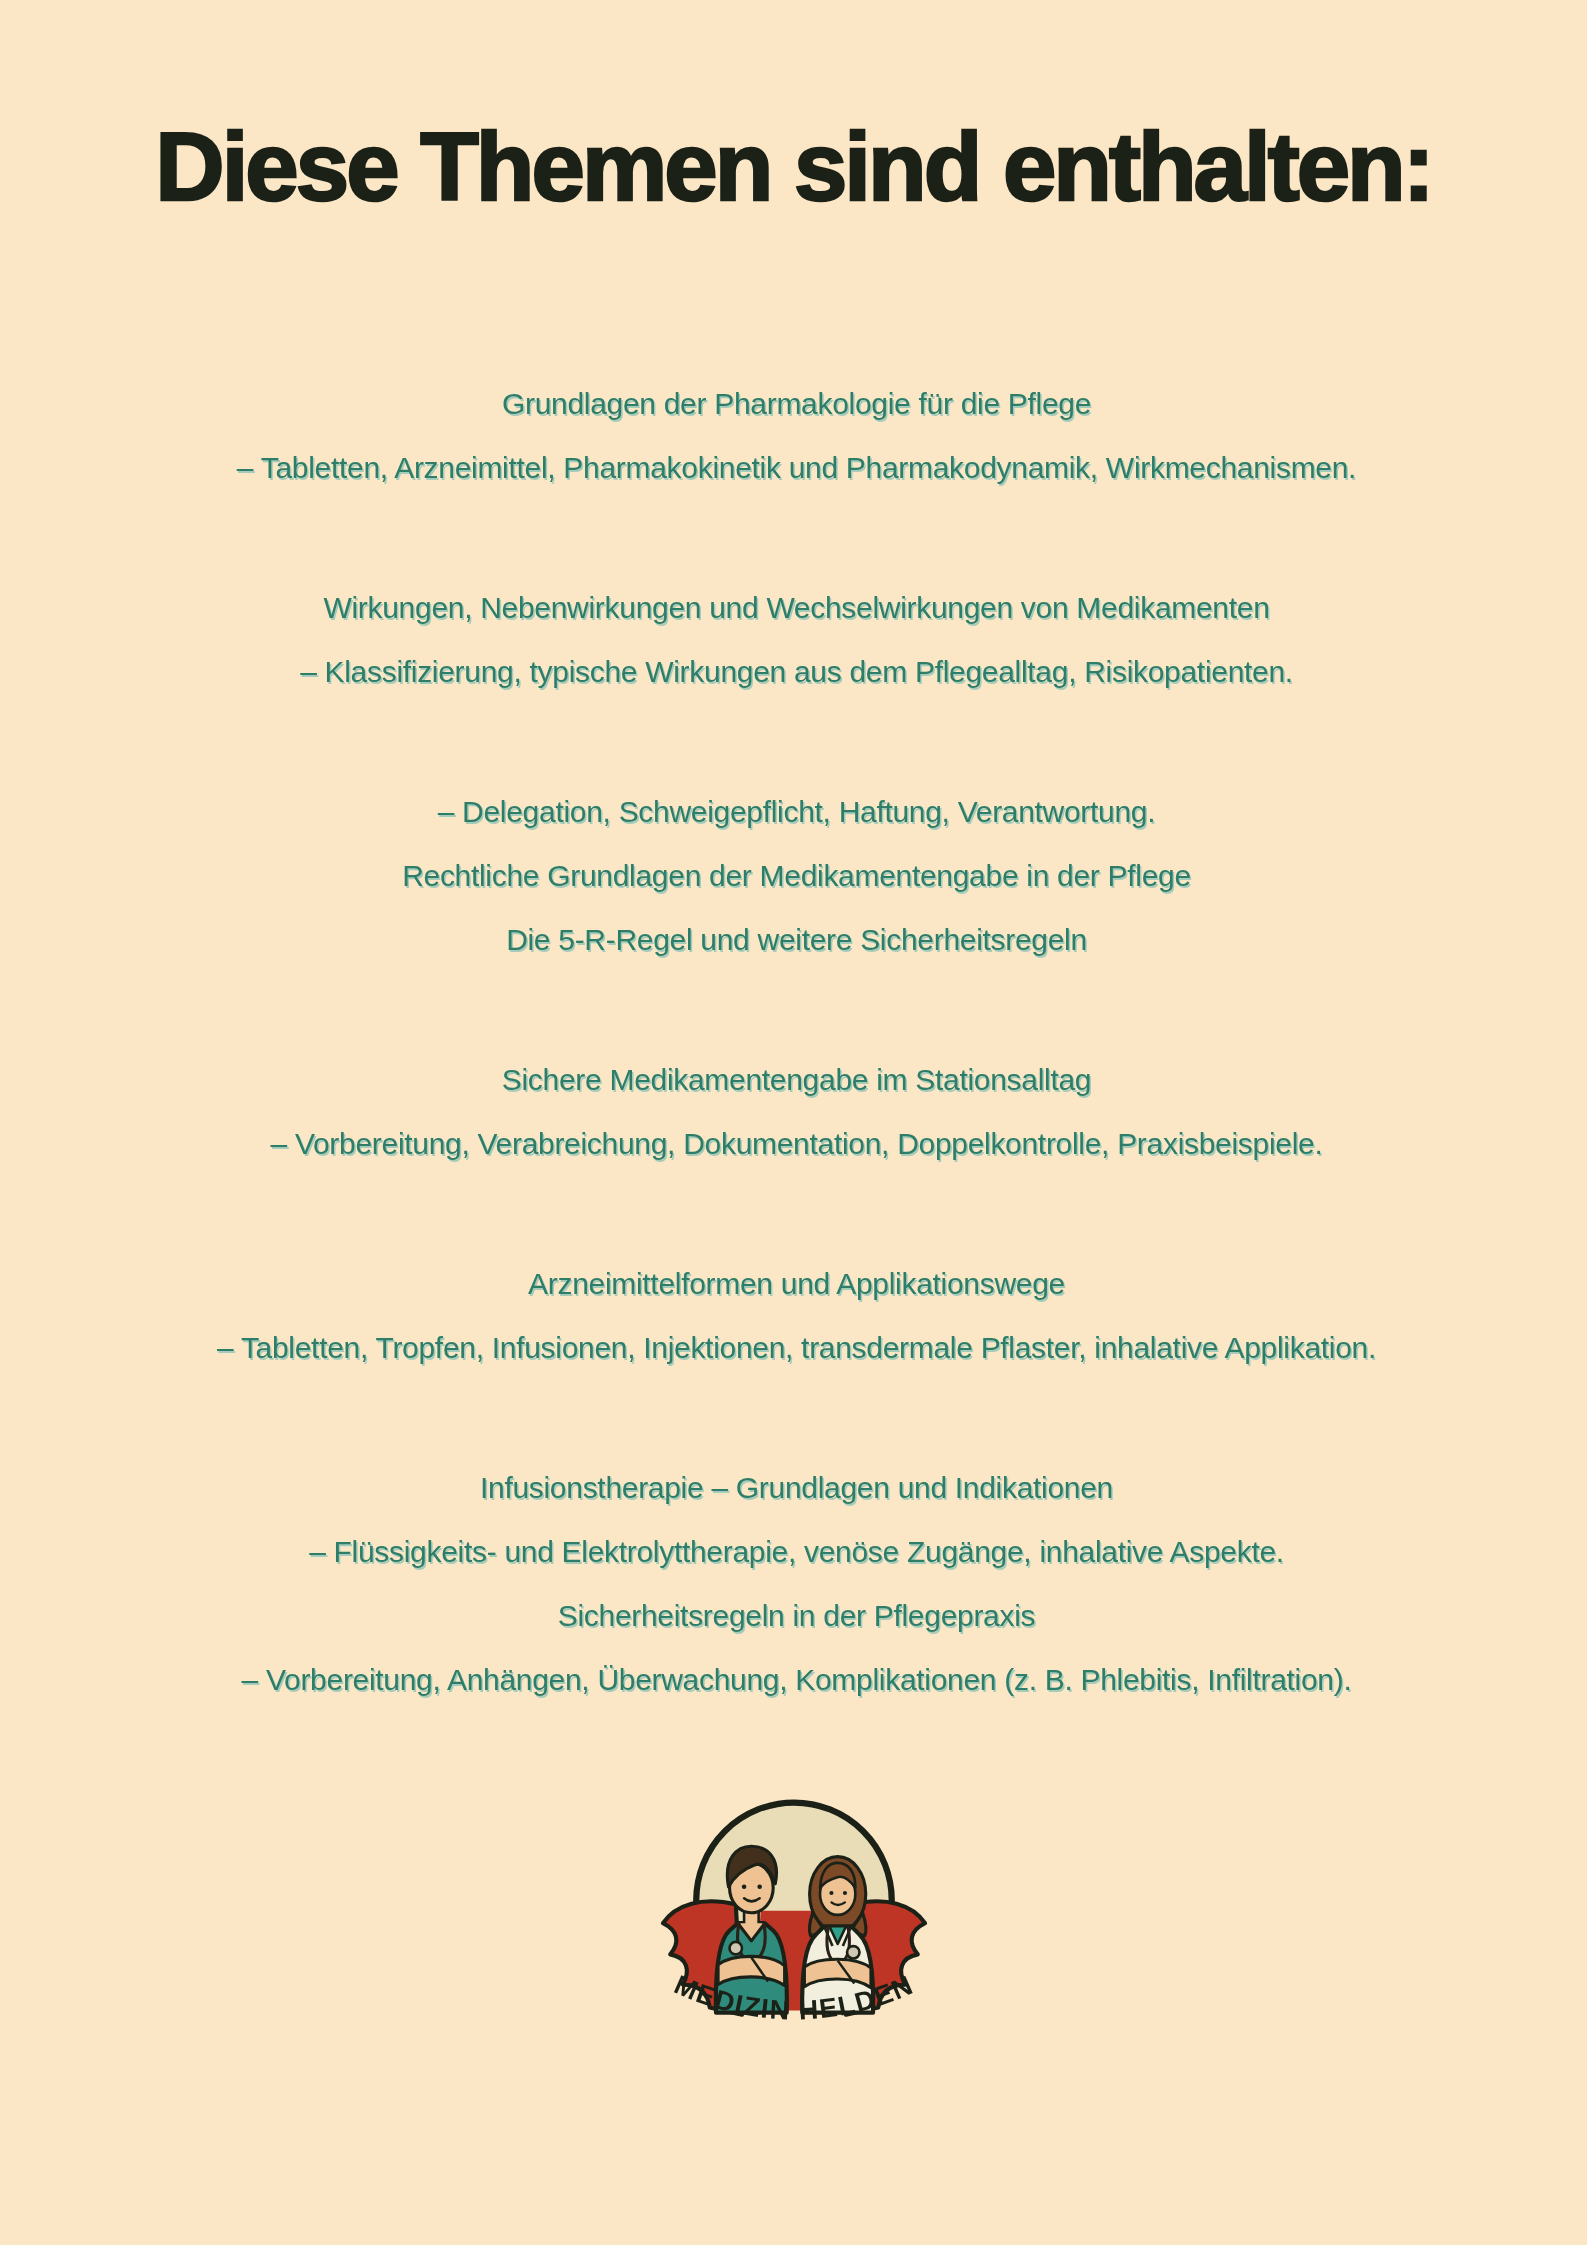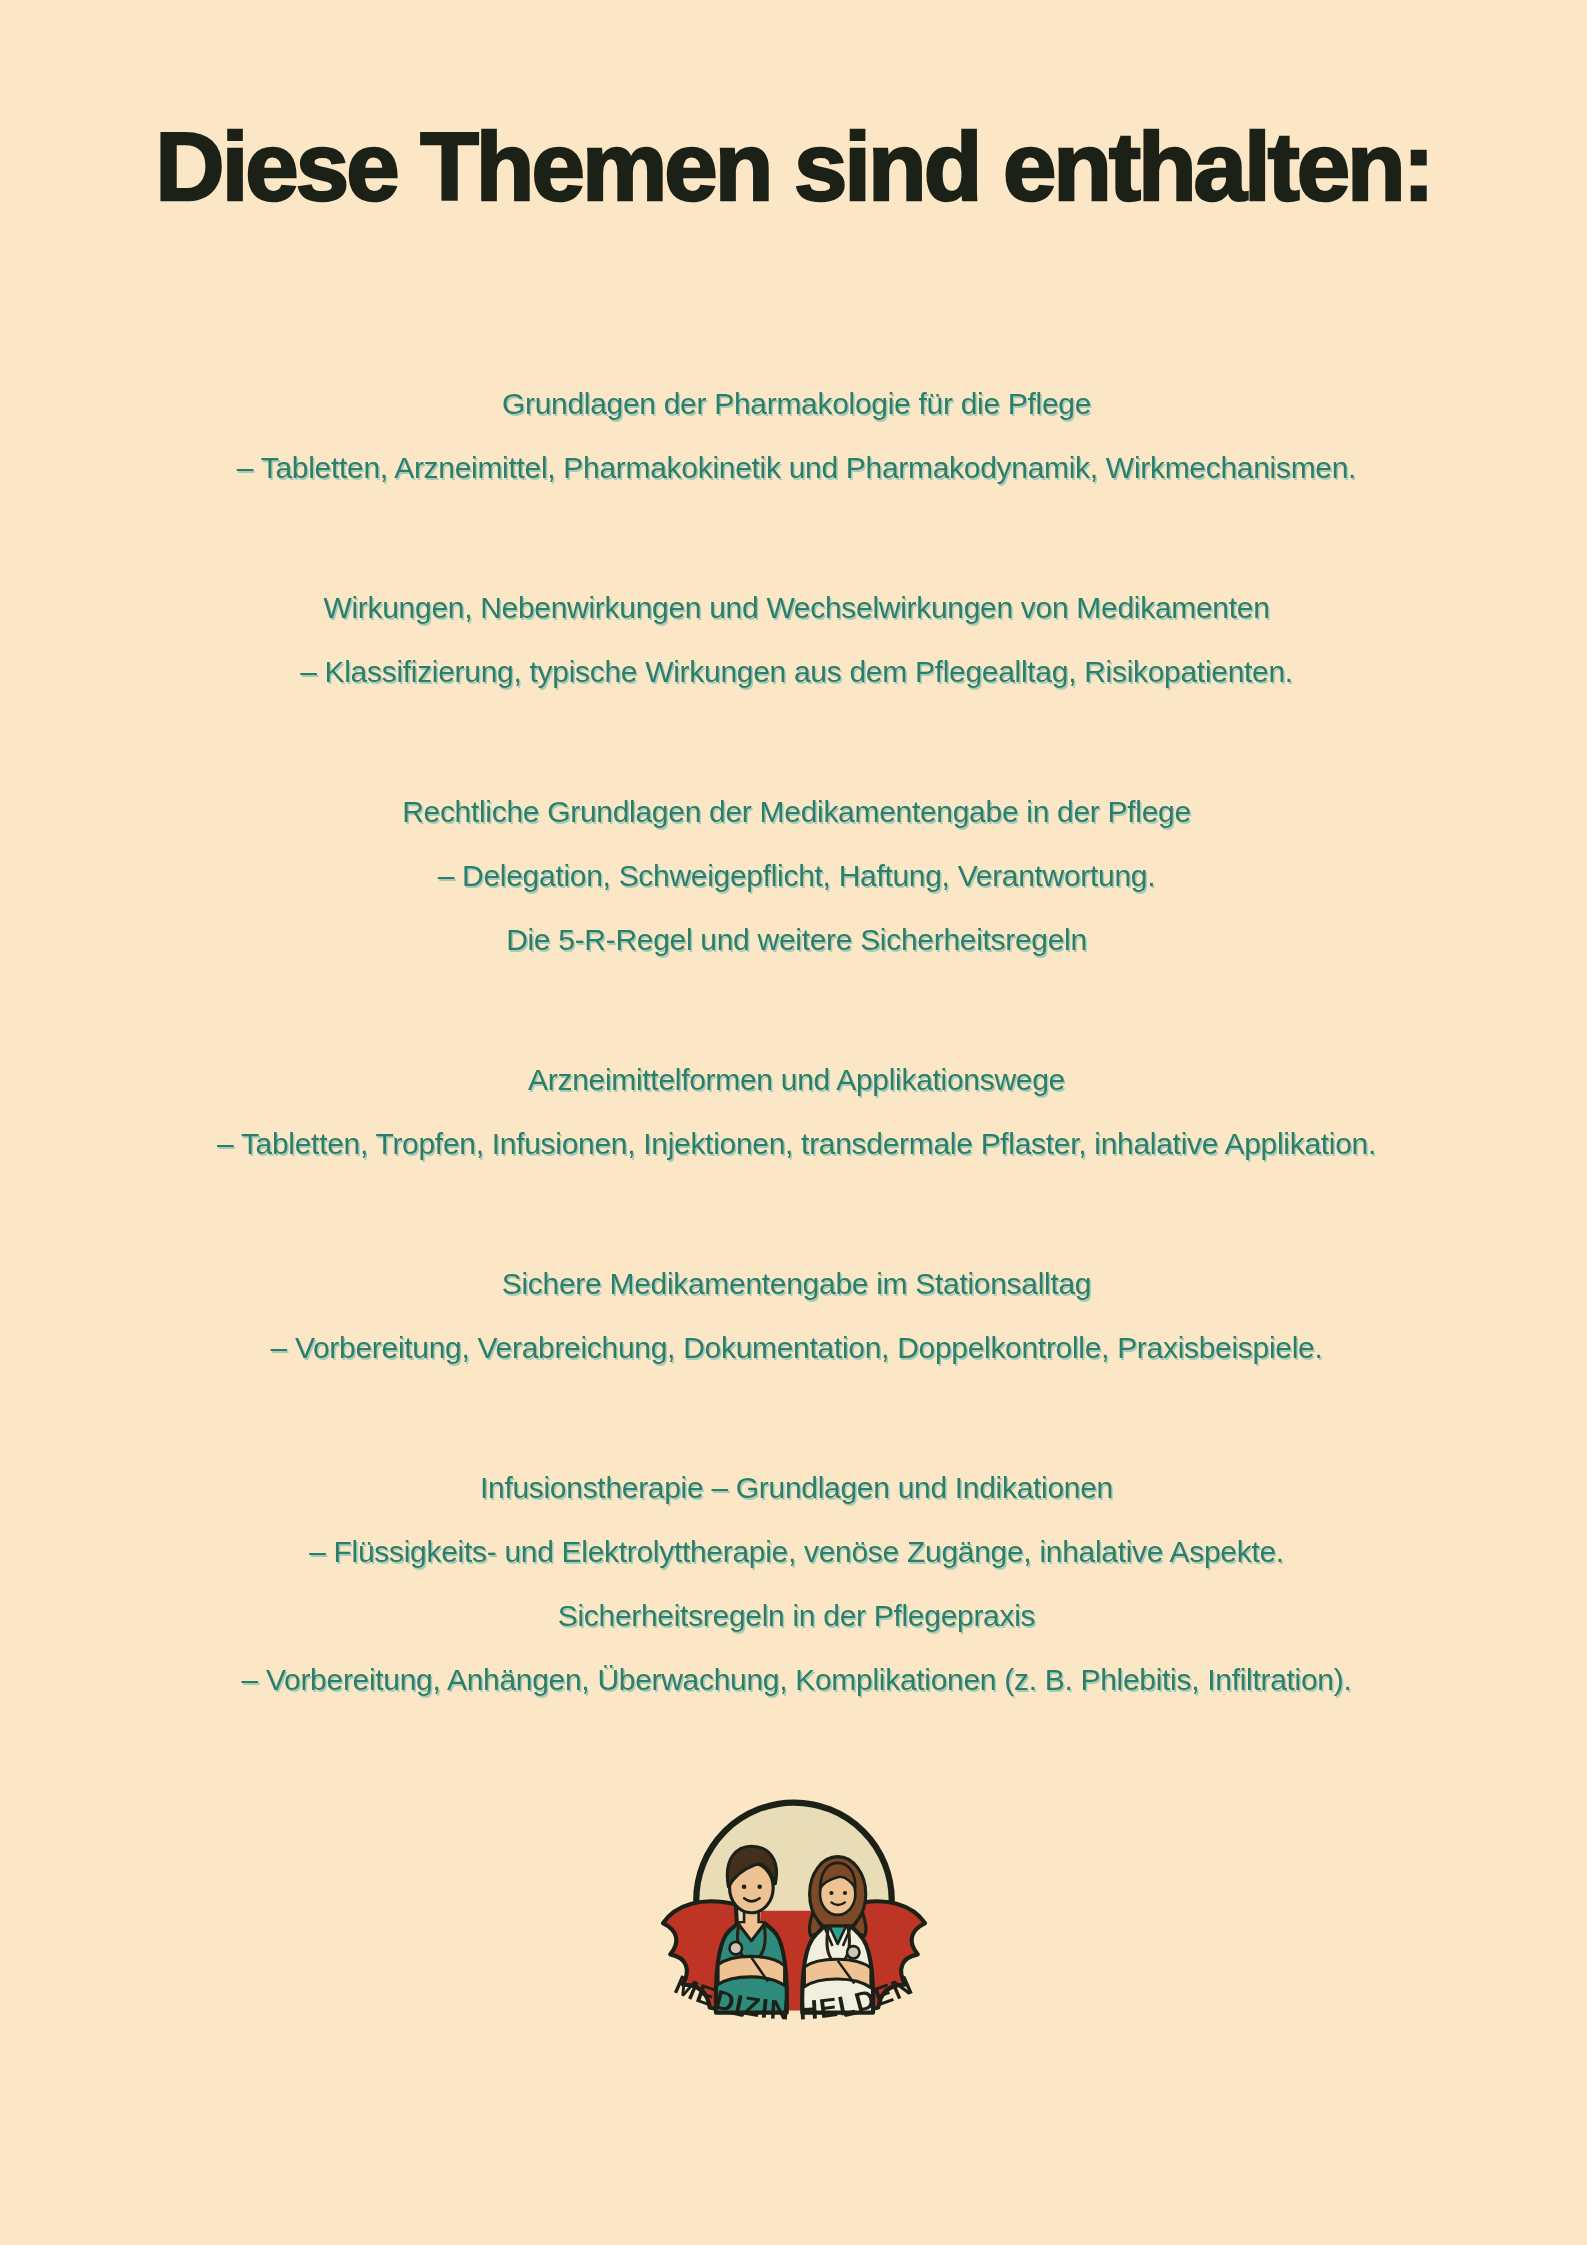--- a/index.html
+++ b/index.html
@@ -69,33 +69,33 @@
       <p class="t-line">Grundlagen der Pharmakologie für die Pflege</p>
       <p class="t-line">– Tabletten, Arzneimittel, Pharmakokinetik und Pharmakodynamik, Wirkmechanismen.</p>
     </section>
 
     <section class="topic-section">
       <p class="t-line">Wirkungen, Nebenwirkungen und Wechselwirkungen von Medikamenten</p>
       <p class="t-line">– Klassifizierung, typische Wirkungen aus dem Pflegealltag, Risikopatienten.</p>
     </section>
 
     <section class="topic-section">
+      <p class="t-line">– Delegation, Schweigepflicht, Haftung, Verantwortung.</p>
       <p class="t-line">Rechtliche Grundlagen der Medikamentengabe in der Pflege</p>
-      <p class="t-line">– Delegation, Schweigepflicht, Haftung, Verantwortung.</p>
       <p class="t-line">Die 5-R-Regel und weitere Sicherheitsregeln</p>
+    </section>
+
+    <section class="topic-section">
+      <p class="t-line">Sichere Medikamentengabe im Stationsalltag</p>
+      <p class="t-line">– Vorbereitung, Verabreichung, Dokumentation, Doppelkontrolle, Praxisbeispiele.</p>
     </section>
 
     <section class="topic-section">
       <p class="t-line">Arzneimittelformen und Applikationswege</p>
       <p class="t-line">– Tabletten, Tropfen, Infusionen, Injektionen, transdermale Pflaster, inhalative Applikation.</p>
-    </section>
-
-    <section class="topic-section">
-      <p class="t-line">Sichere Medikamentengabe im Stationsalltag</p>
-      <p class="t-line">– Vorbereitung, Verabreichung, Dokumentation, Doppelkontrolle, Praxisbeispiele.</p>
     </section>
 
     <section class="topic-section">
       <p class="t-line">Infusionstherapie – Grundlagen und Indikationen</p>
       <p class="t-line">– Flüssigkeits- und Elektrolyttherapie, venöse Zugänge, inhalative Aspekte.</p>
       <p class="t-line">Sicherheitsregeln in der Pflegepraxis</p>
       <p class="t-line">– Vorbereitung, Anhängen, Überwachung, Komplikationen (z. B. Phlebitis, Infiltration).</p>
     </section>
 
   </main>

